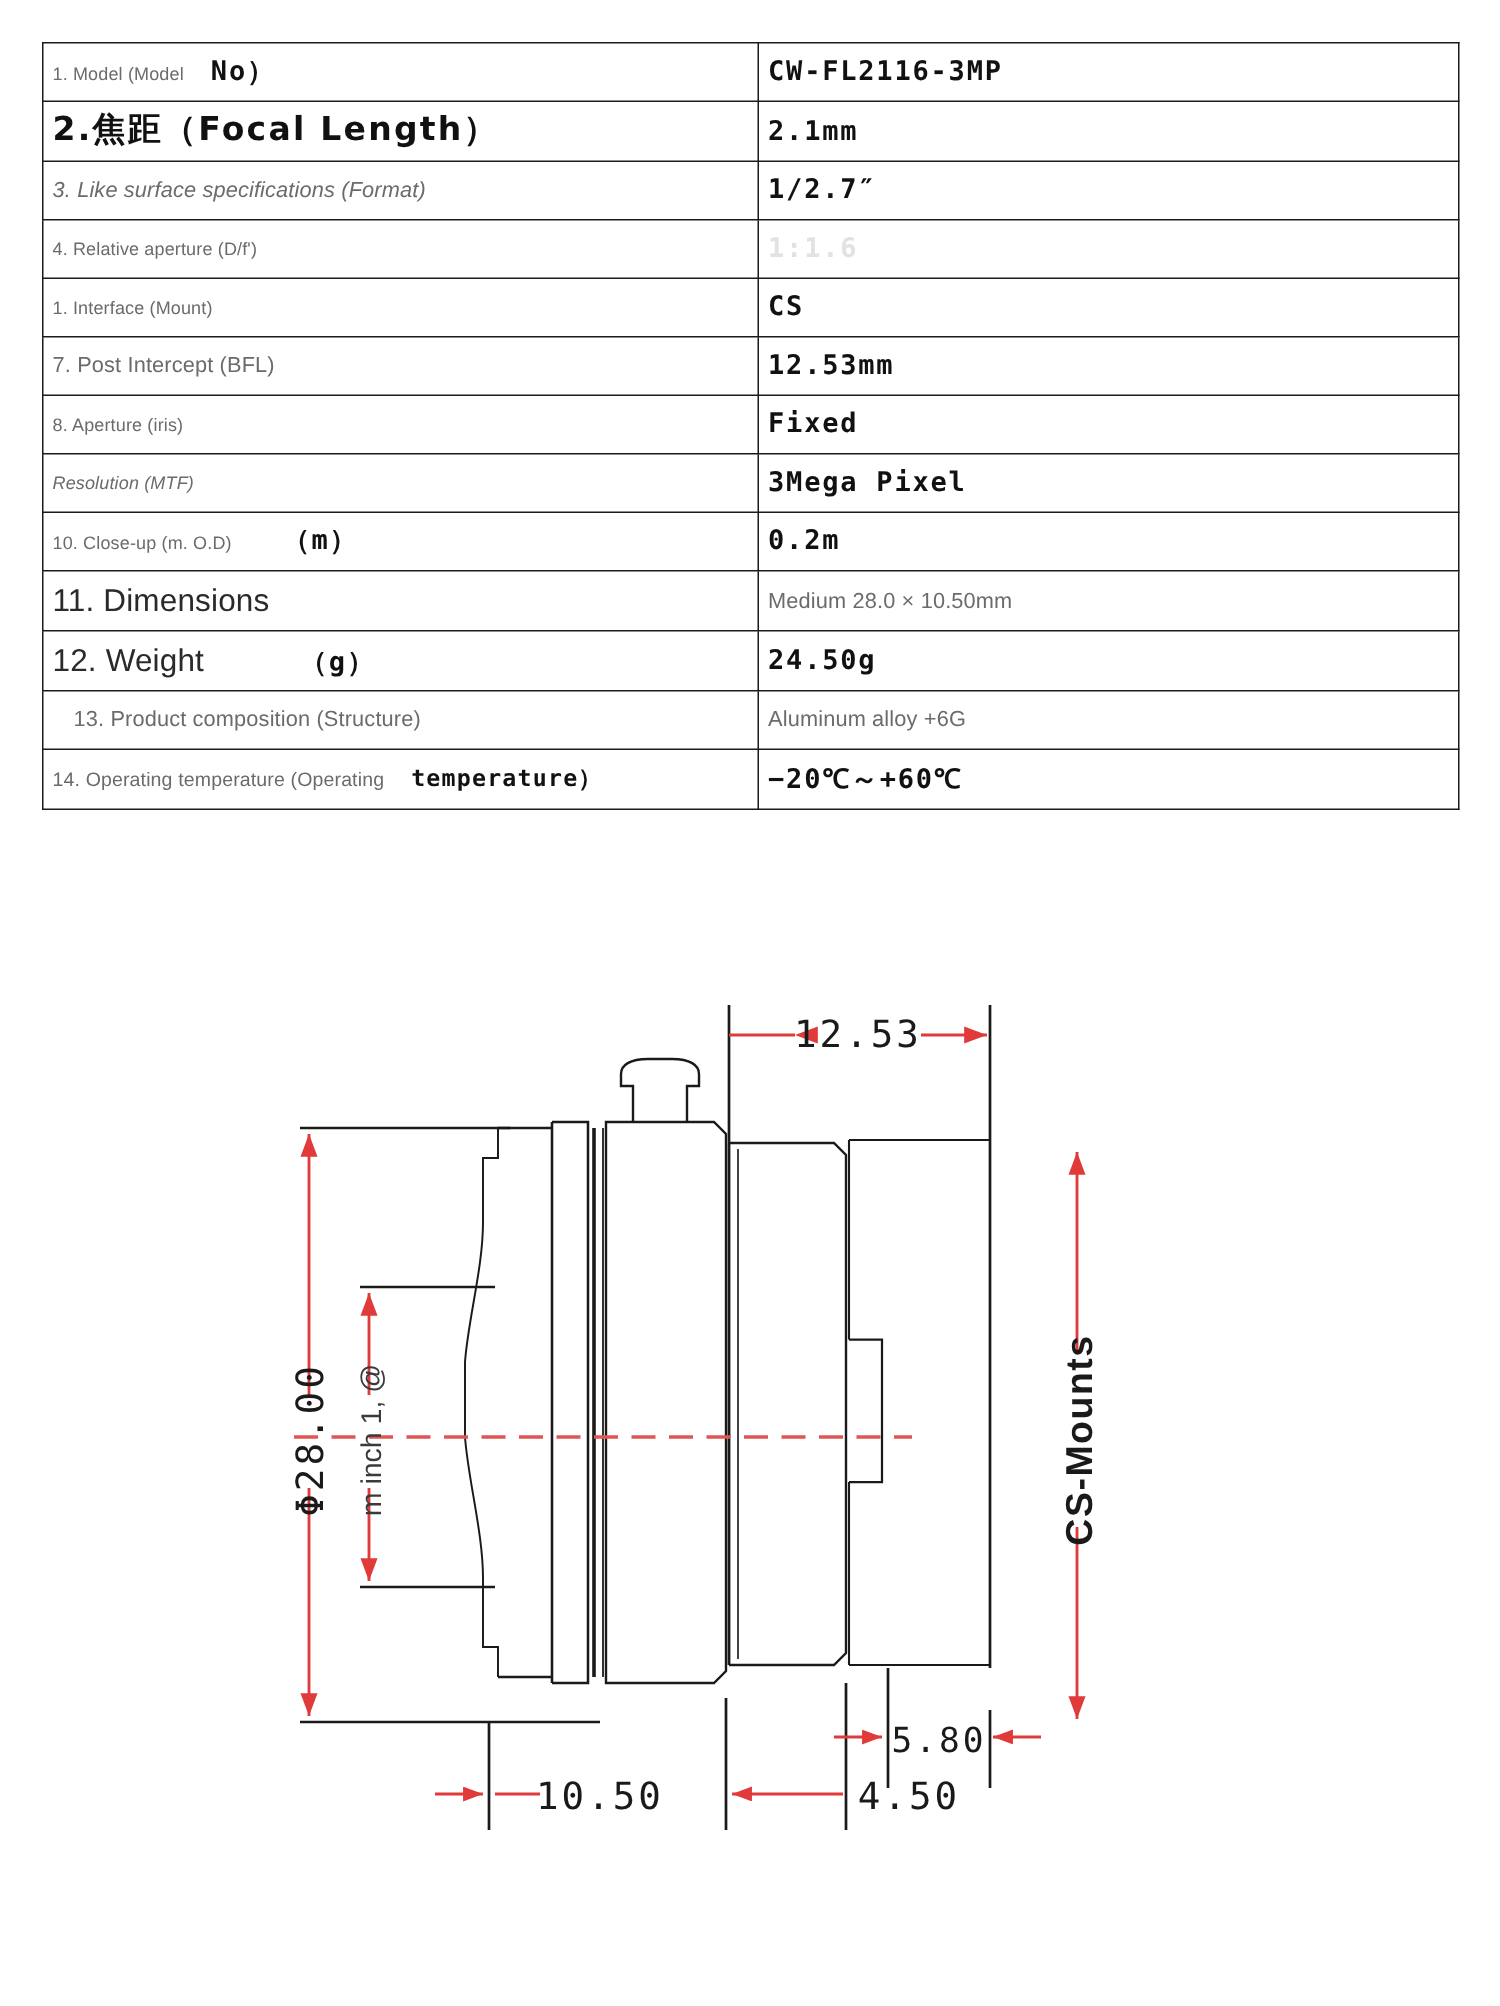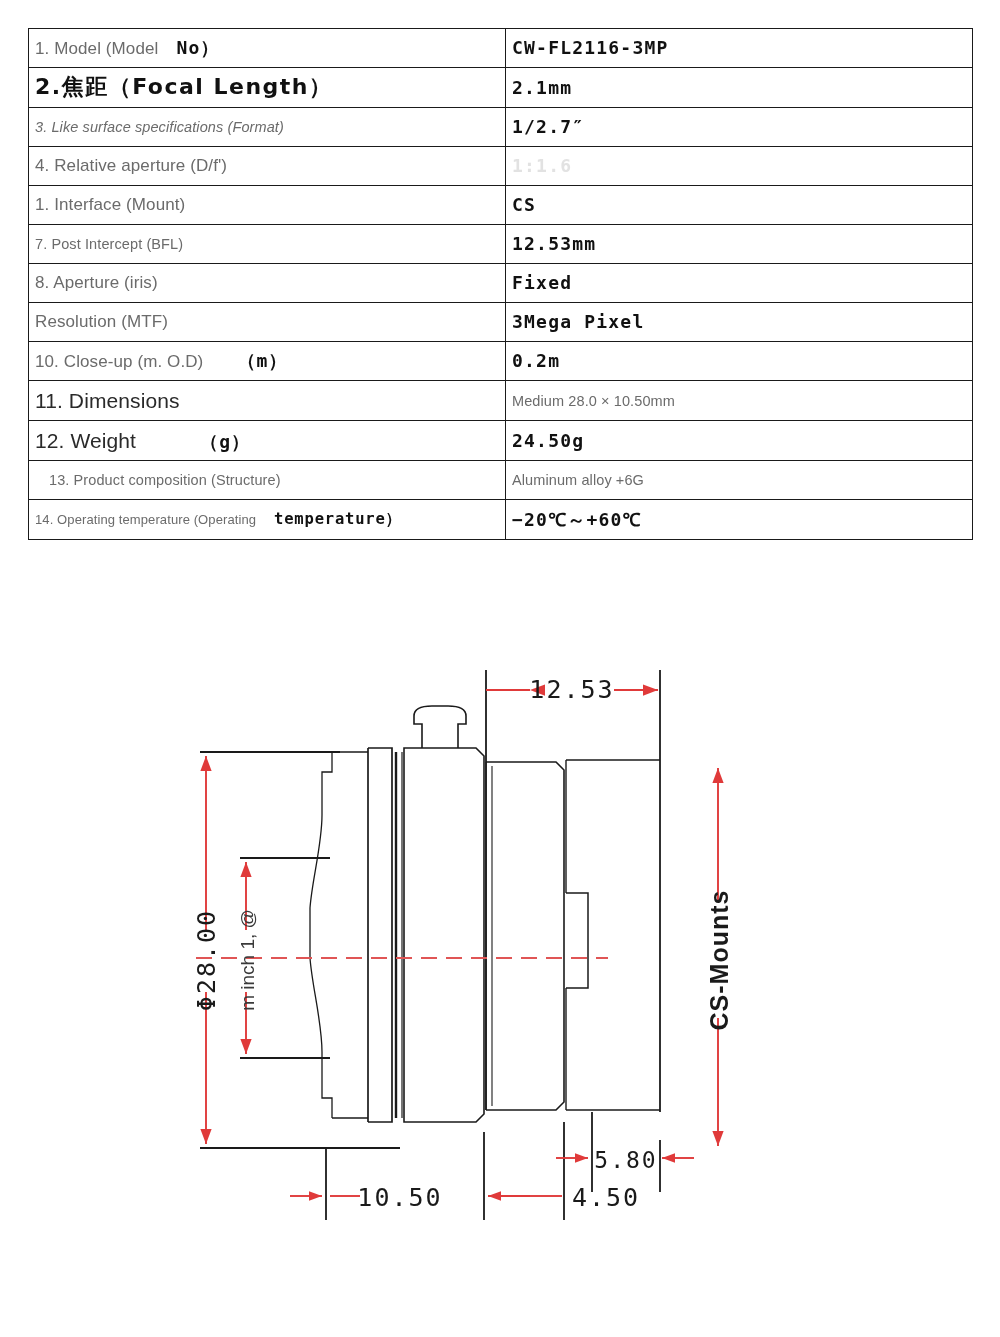--- a/index.html
+++ b/index.html
@@ -22,21 +22,21 @@
   }
 
   .c-label{width:375px;}
   .c-sub{width:102px;}
   .c-value{width:467px;}
 
   
   .lat{
     color:#6b6b6b;
     font-family:"Liberation Sans",sans-serif;
-    font-size:17px;
+    font-size:12px;
     letter-spacing:.1px;
   }
   .lat-sm{font-size:14.5px;}
   .lat-xs{font-size:13px;}
   .lat-big{font-size:21px;color:#2a2a2a;}
 
   
   .mono{
     color:#111111;
     font-family:"DejaVu Sans Mono","Liberation Mono",monospace;
@@ -143,21 +143,21 @@
     <tr>
       <td colspan="2" style="height:38px;">
         <span class="lat">8. Aperture (iris)</span>
       </td>
       <td>
         <span class="mono">Fixed</span>
       </td>
     </tr>
 
     <tr>
-      <td colspan="2" style="height:38px;">
+      <td colspan="2" style="height:38px;font-style:italic;">
         <span class="lat">Resolution (MTF)</span>
       </td>
       <td>
         <span class="mono">3Mega Pixel</span>
       </td>
     </tr>
 
     <tr>
       <td colspan="2" style="height:38px;">
         <div class="row-label">

